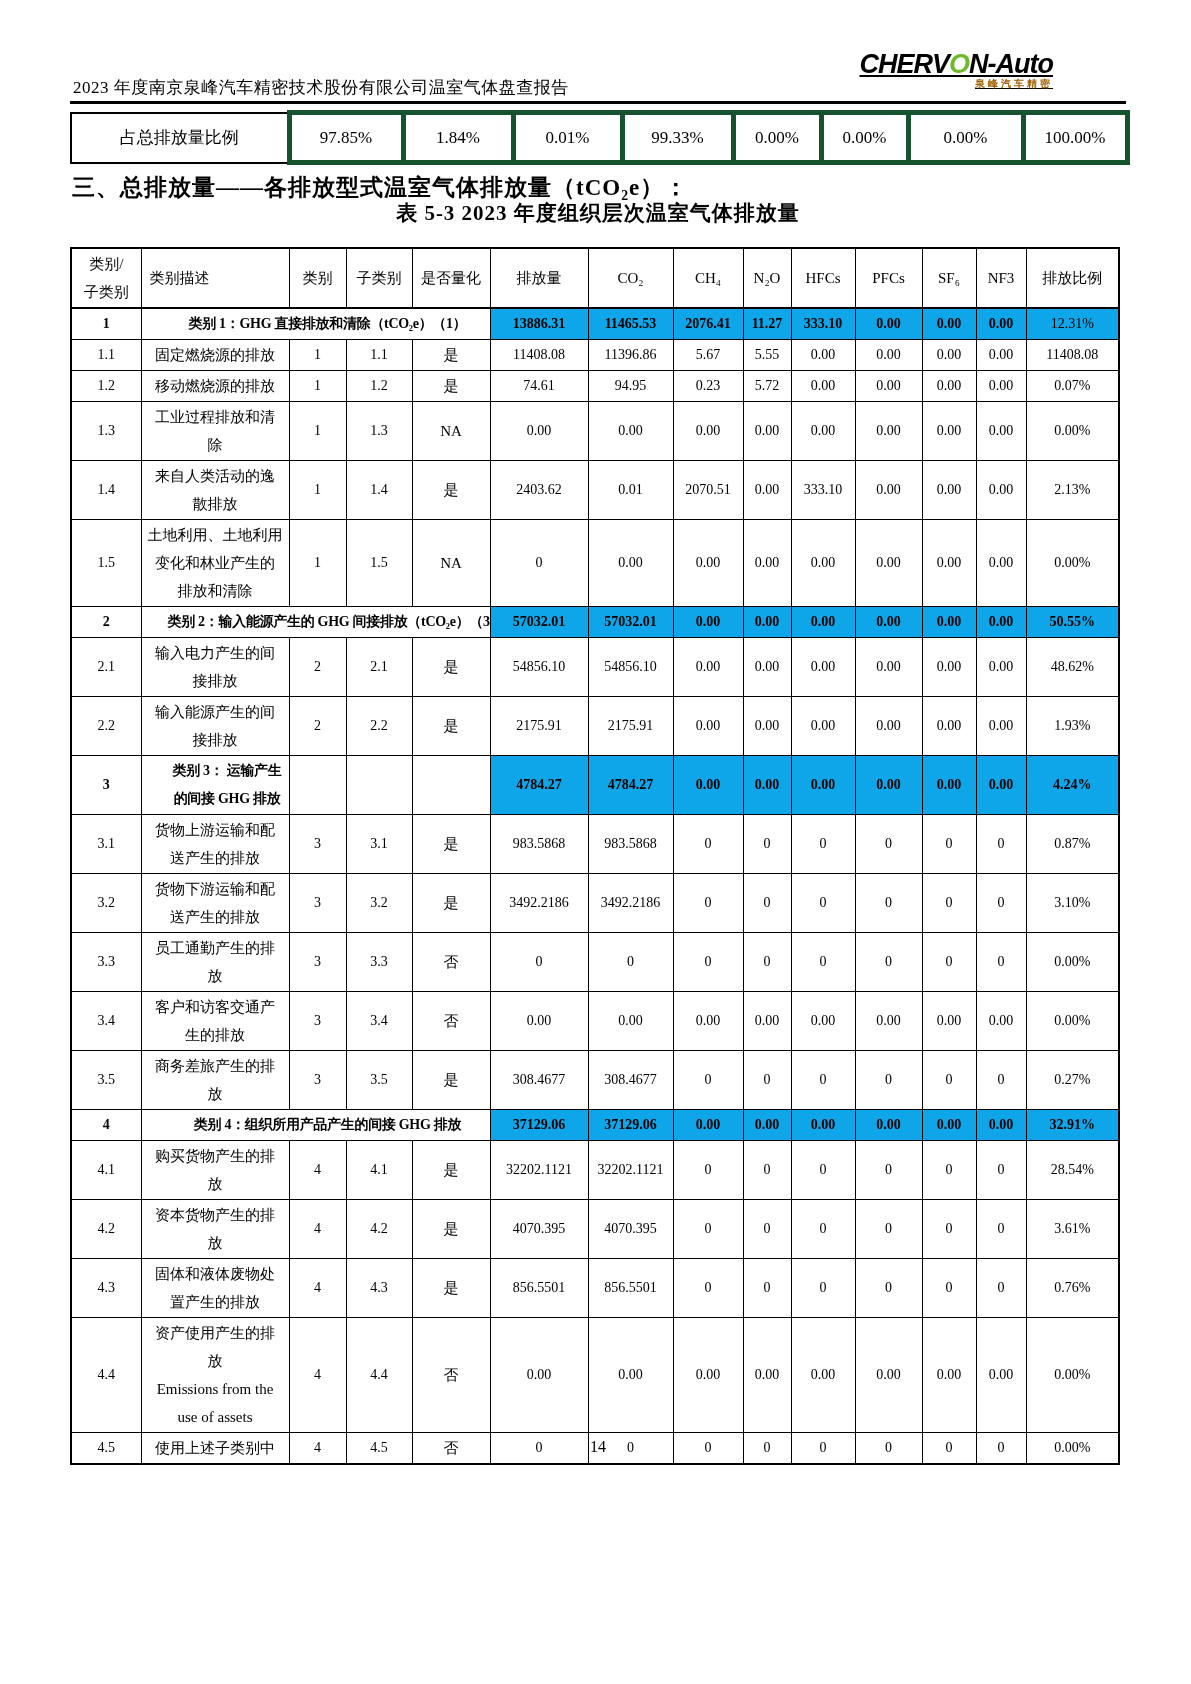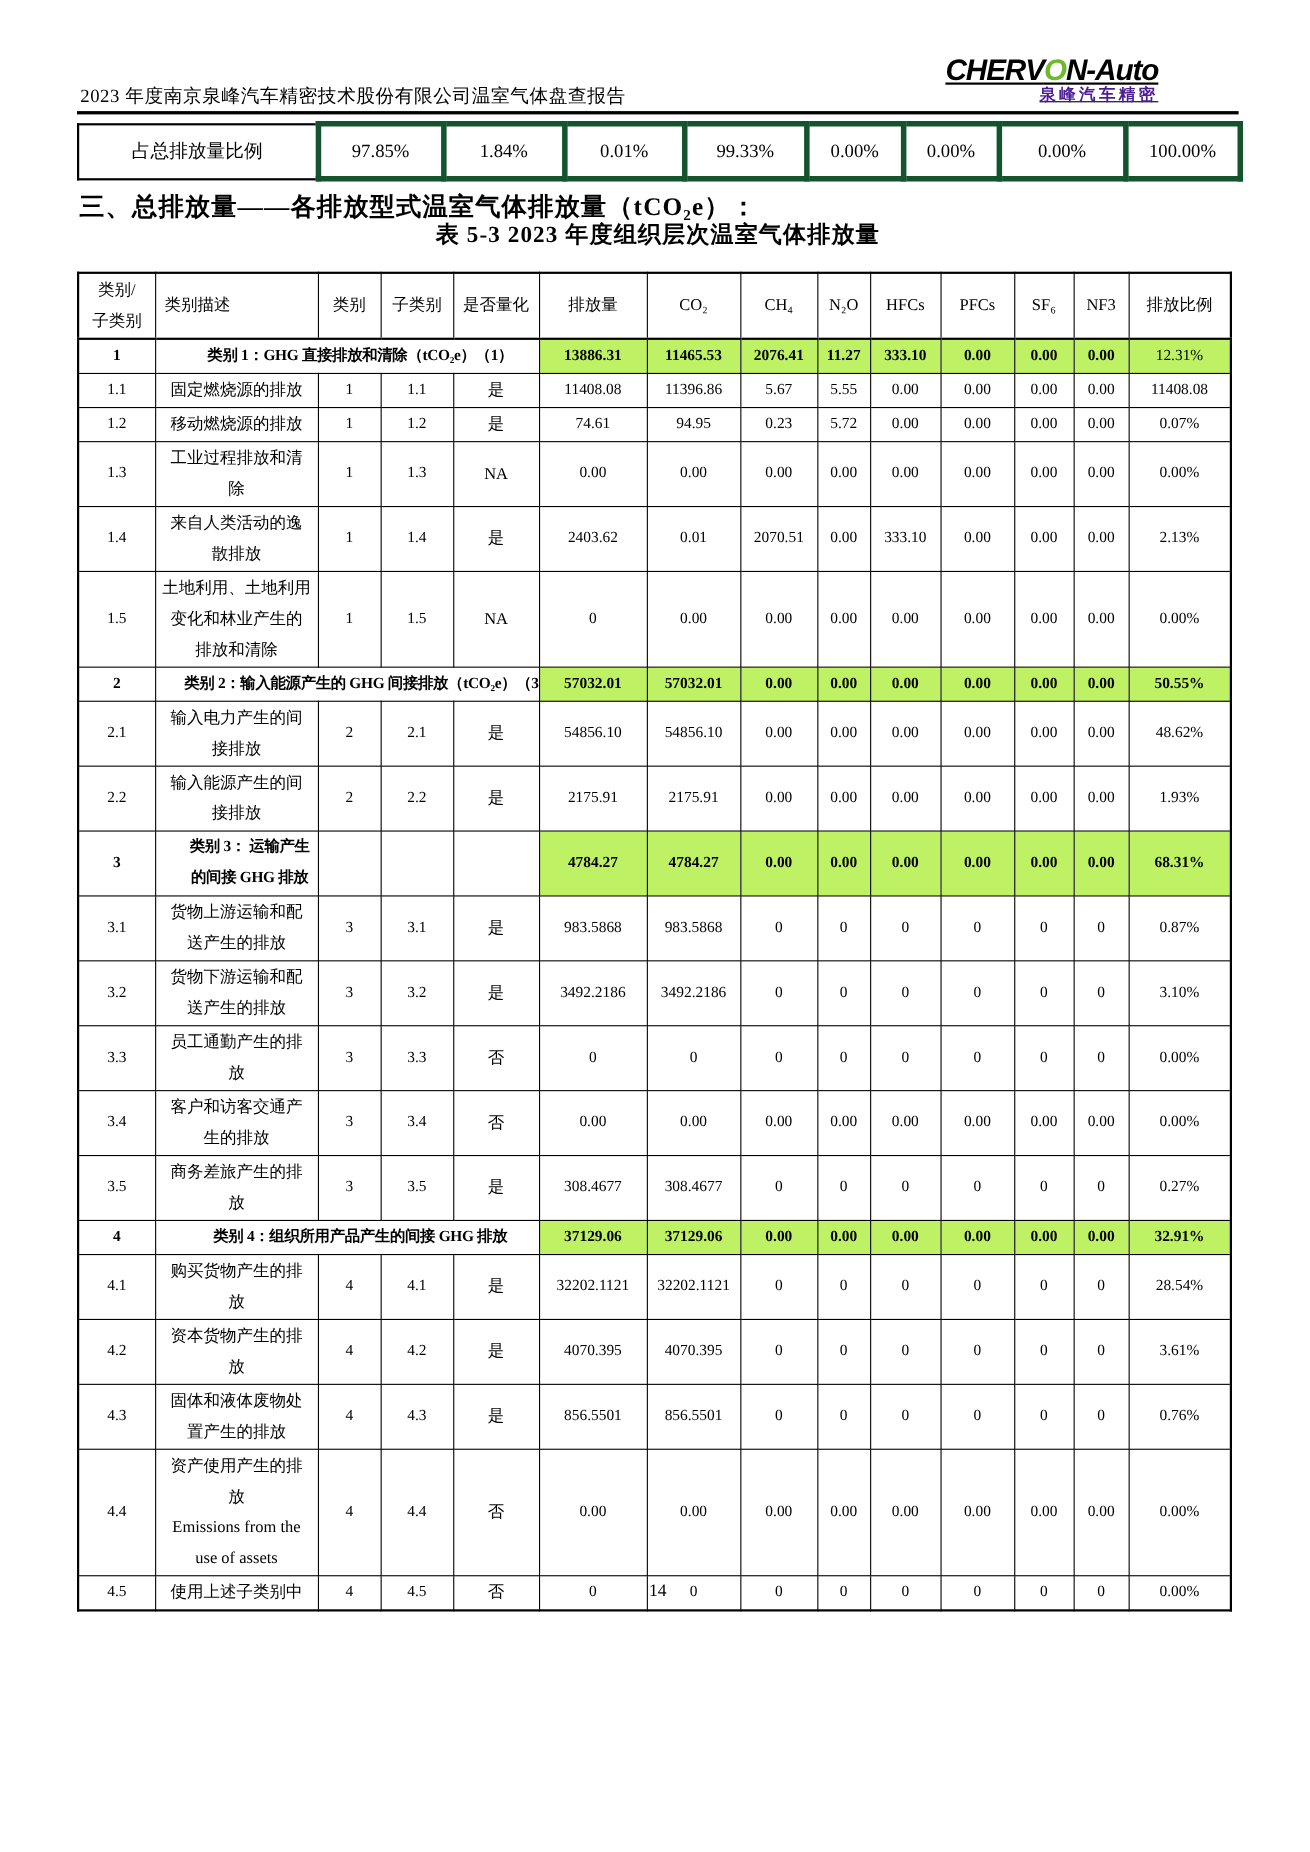--- a/index.html
+++ b/index.html
@@ -10,21 +10,21 @@
     overflow:hidden;
   }
   
   .header-title {
     position:absolute; left:73px; top:76px;
     font-size:17px; letter-spacing:0.5px; white-space:nowrap;
   }
   .logo { position:absolute; right:138px; top:50px; text-align:right;
     font-family:"Liberation Sans","DejaVu Sans",sans-serif; line-height:1.05;text-decoration:underline; }
   .logo-main { font-size:27px; font-weight:bold; font-style:italic; letter-spacing:-1px; white-space:nowrap; }
-  .logo-sub  { font-size:15px; font-weight:bold; letter-spacing:3px; color:#4c1d95; margin-top:1px; }
+  .logo-sub  { font-size:10px; font-weight:bold; letter-spacing:3px; color:#a16207; margin-top:1px; }
   .rule { position:absolute; left:70px; top:101px; width:1056px; height:3px; background:#000; }
 
   
   table { border-collapse:collapse; table-layout:fixed; }
   .summary-table {
     position:absolute; left:70px; top:110px; width:1056px;
     font-size:17px;
   }
   .summary-table td {
     border:5px solid #14532d; height:43px; text-align:center; vertical-align:middle;
@@ -48,21 +48,21 @@
     position:absolute; left:70px; top:247px; width:1048px;
     border:2px solid #000; font-size:15px;
   }
   .main-table th, .main-table td {
     border:1px solid #000; text-align:center; vertical-align:middle;
     padding:1px 2px; overflow:hidden; white-space:pre-line; line-height:28px;
   }
   .main-table thead th { height:56px; font-weight:normal; border-bottom:2px solid #000; }
   .main-table td.val { font-size:14px; letter-spacing:0; }
   .main-table tr.cat { font-weight:bold; }
-  .main-table tr.cat td.gray { background:#bef264; }
+  .main-table tr.cat td.gray { background:#0ea5e9; }
   .main-table tr.cat td.desc { text-align:center; padding-left:26px; font-size:14px; letter-spacing:-0.3px; white-space:nowrap; }
   .main-table tr.cat td.desc.unmerged { white-space:pre-line; }
   .main-table td.light { font-weight:normal; }
   .main-table td.idcell { font-size:14px; }
 
   
   .page-number {
     position:absolute; left:70px; top:1438px; width:1056px;
     text-align:center; font-size:16px;
   }
@@ -301,21 +301,21 @@
           <td></td>
           <td></td>
           <td class="val gray">4784.27</td>
           <td class="val gray">4784.27</td>
           <td class="val gray">0.00</td>
           <td class="val gray">0.00</td>
           <td class="val gray">0.00</td>
           <td class="val gray">0.00</td>
           <td class="val gray">0.00</td>
           <td class="val gray">0.00</td>
-          <td class="val gray">68.31%</td>
+          <td class="val gray">4.24%</td>
         </tr>
         <tr class="sub">
           <td class="idcell">3.1</td>
           <td>货物上游运输和配
 送产生的排放</td>
           <td class="val">3</td>
           <td class="val">3.1</td>
           <td>是</td>
           <td class="val">983.5868</td>
           <td class="val">983.5868</td>

